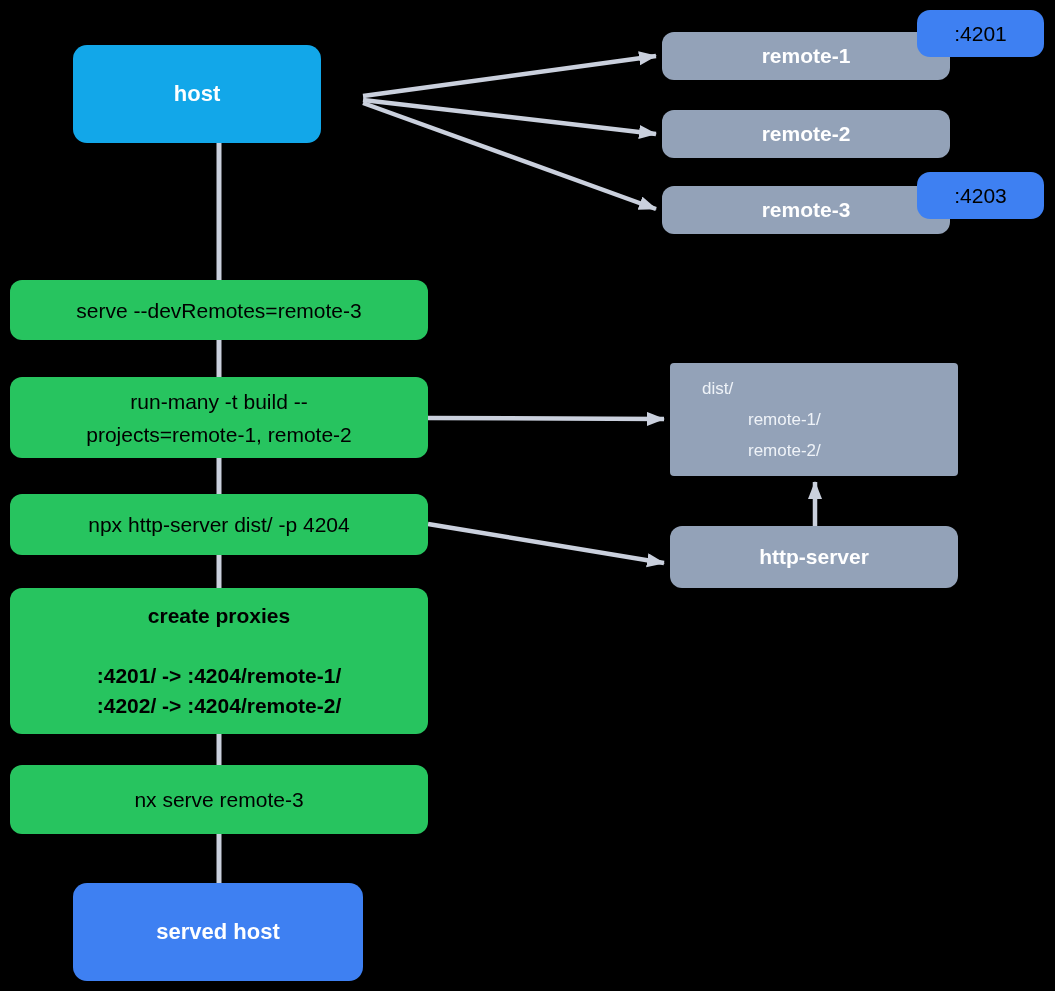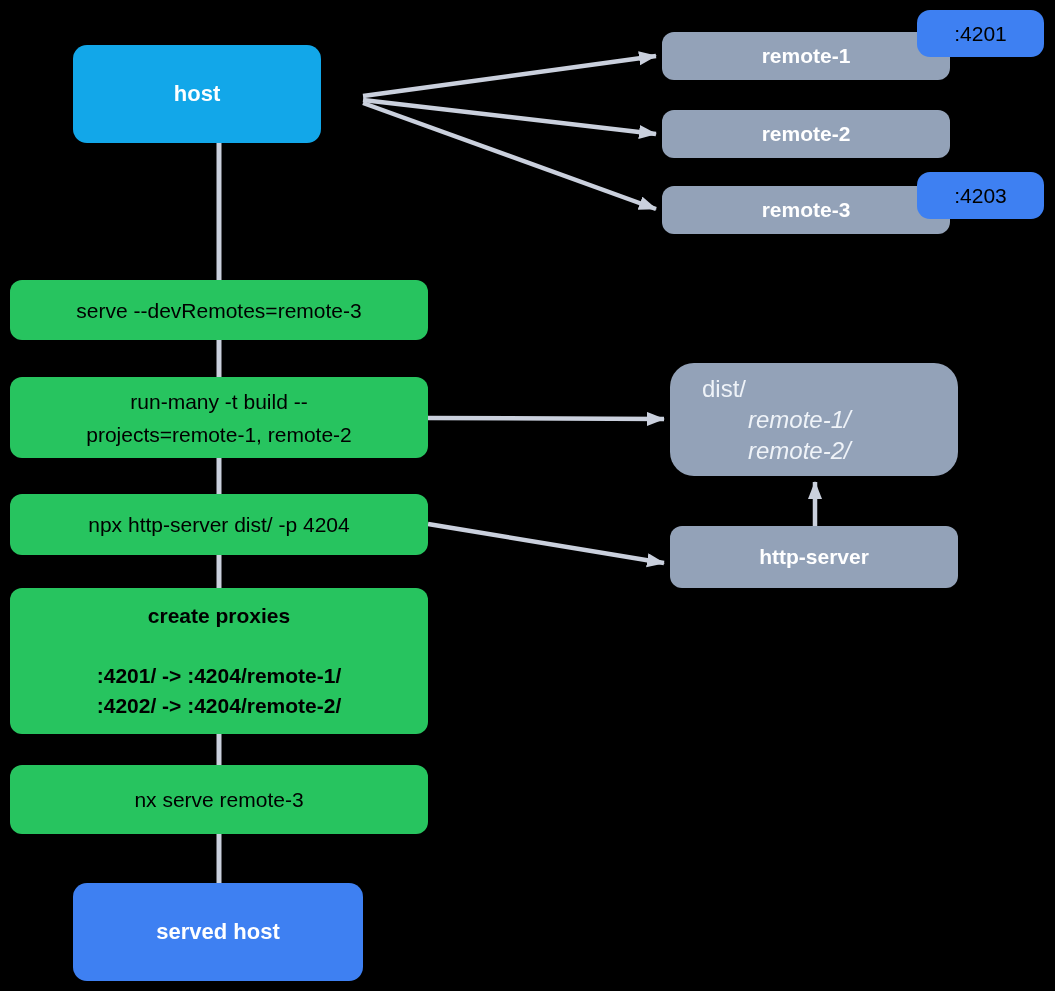--- a/index.html
+++ b/index.html
@@ -75,29 +75,29 @@
     display: flex; align-items: center; justify-content: center;
     color: #000000; font-size: 21px;
     z-index: 2;
   }
   .badge--1 { top: 10px; }
   .badge--2 { top: 96px; }
   .badge--3 { top: 172px; align-items: center; }
   .node--dist {
     left: 670px; top: 363px; width: 288px; height: 113px;
     background: #93A2B8;
-    border-radius: 24px;
-    color: #EFF3F8; font-size: 24px;
+    border-radius: 4px;
+    color: #EFF3F8; font-size: 17px;
     flex-direction: column;
     align-items: flex-start;
     justify-content: center;
     padding-left: 32px;
   }
   .node--dist .fs-line { line-height: 31px; }
-  .node--dist .fs-line--child { padding-left: 46px; font-style: italic; }
+  .node--dist .fs-line--child { padding-left: 46px; }
   .node--http-server {
     left: 670px; top: 526px; width: 288px; height: 62px;
     background: #93A2B8;
     border-radius: 12px;
     font-size: 21px; font-weight: 700;
   }
 </style>
 </head>
 <body>
 

